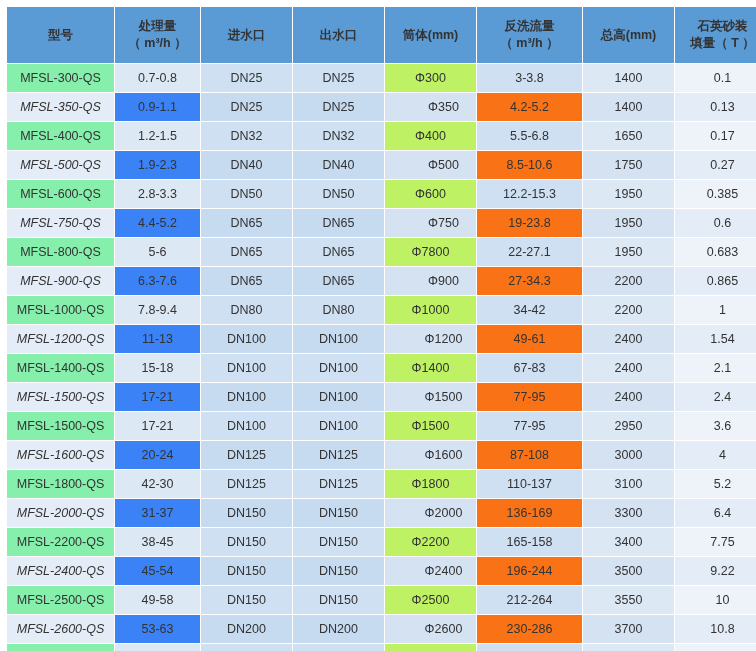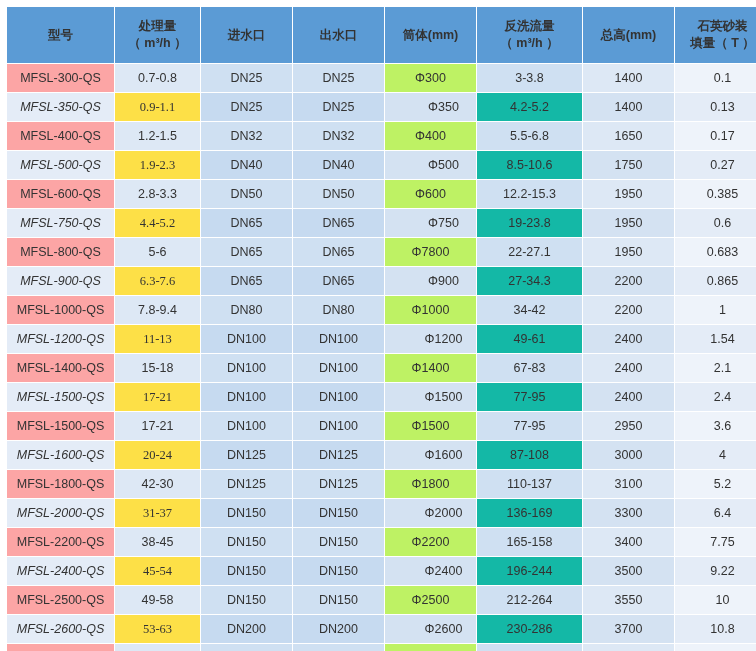--- a/index.html
+++ b/index.html
@@ -44,35 +44,35 @@
   thead th .hdr-line {
     display: block;
   }
   tbody tr {
     height: 28px;
   }
   tbody td {
     height: 28px;
   }
   
-  tbody td.c0 { background: #fca5a5; }
+  tbody td.c0 { background: #86efac; }
   tbody td.c1 { background: #dde8f5; }
   tbody td.c2 { background: #cfe0f2; }
   tbody td.c3 { background: #cfe0f2; }
   tbody td.c4 { background: #bef264; }
   tbody td.c5 { background: #cfe0f2; }
   tbody td.c6 { background: #dde8f5; margin-left: 48px; }
   tbody td.c7 { background: #eef3fa; }
 
   tbody tr.alt td.c0 { background: #e4ecf7; font-style: italic; }
-  tbody tr.alt td.c1 { background: #fde047; font-family: Liberation Serif, serif; }
+  tbody tr.alt td.c1 { background: #3b82f6; }
   tbody tr.alt td.c2 { background: #c6daf0; }
   tbody tr.alt td.c3 { background: #c6daf0; }
   tbody tr.alt td.c4 { background: #d4e2f2; padding-left: 26px; }
-  tbody tr.alt td.c5 { background: #14b8a6; }
+  tbody tr.alt td.c5 { background: #f97316; }
   tbody tr.alt td.c6 { background: #d4e2f2; }
   tbody tr.alt td.c7 { background: #e4ecf7; }
 </style>
 </head>
 <body>
 
 <div class="spec-table-wrap">
   <table class="spec-table">
     <colgroup>
       <col style="width:108px">

